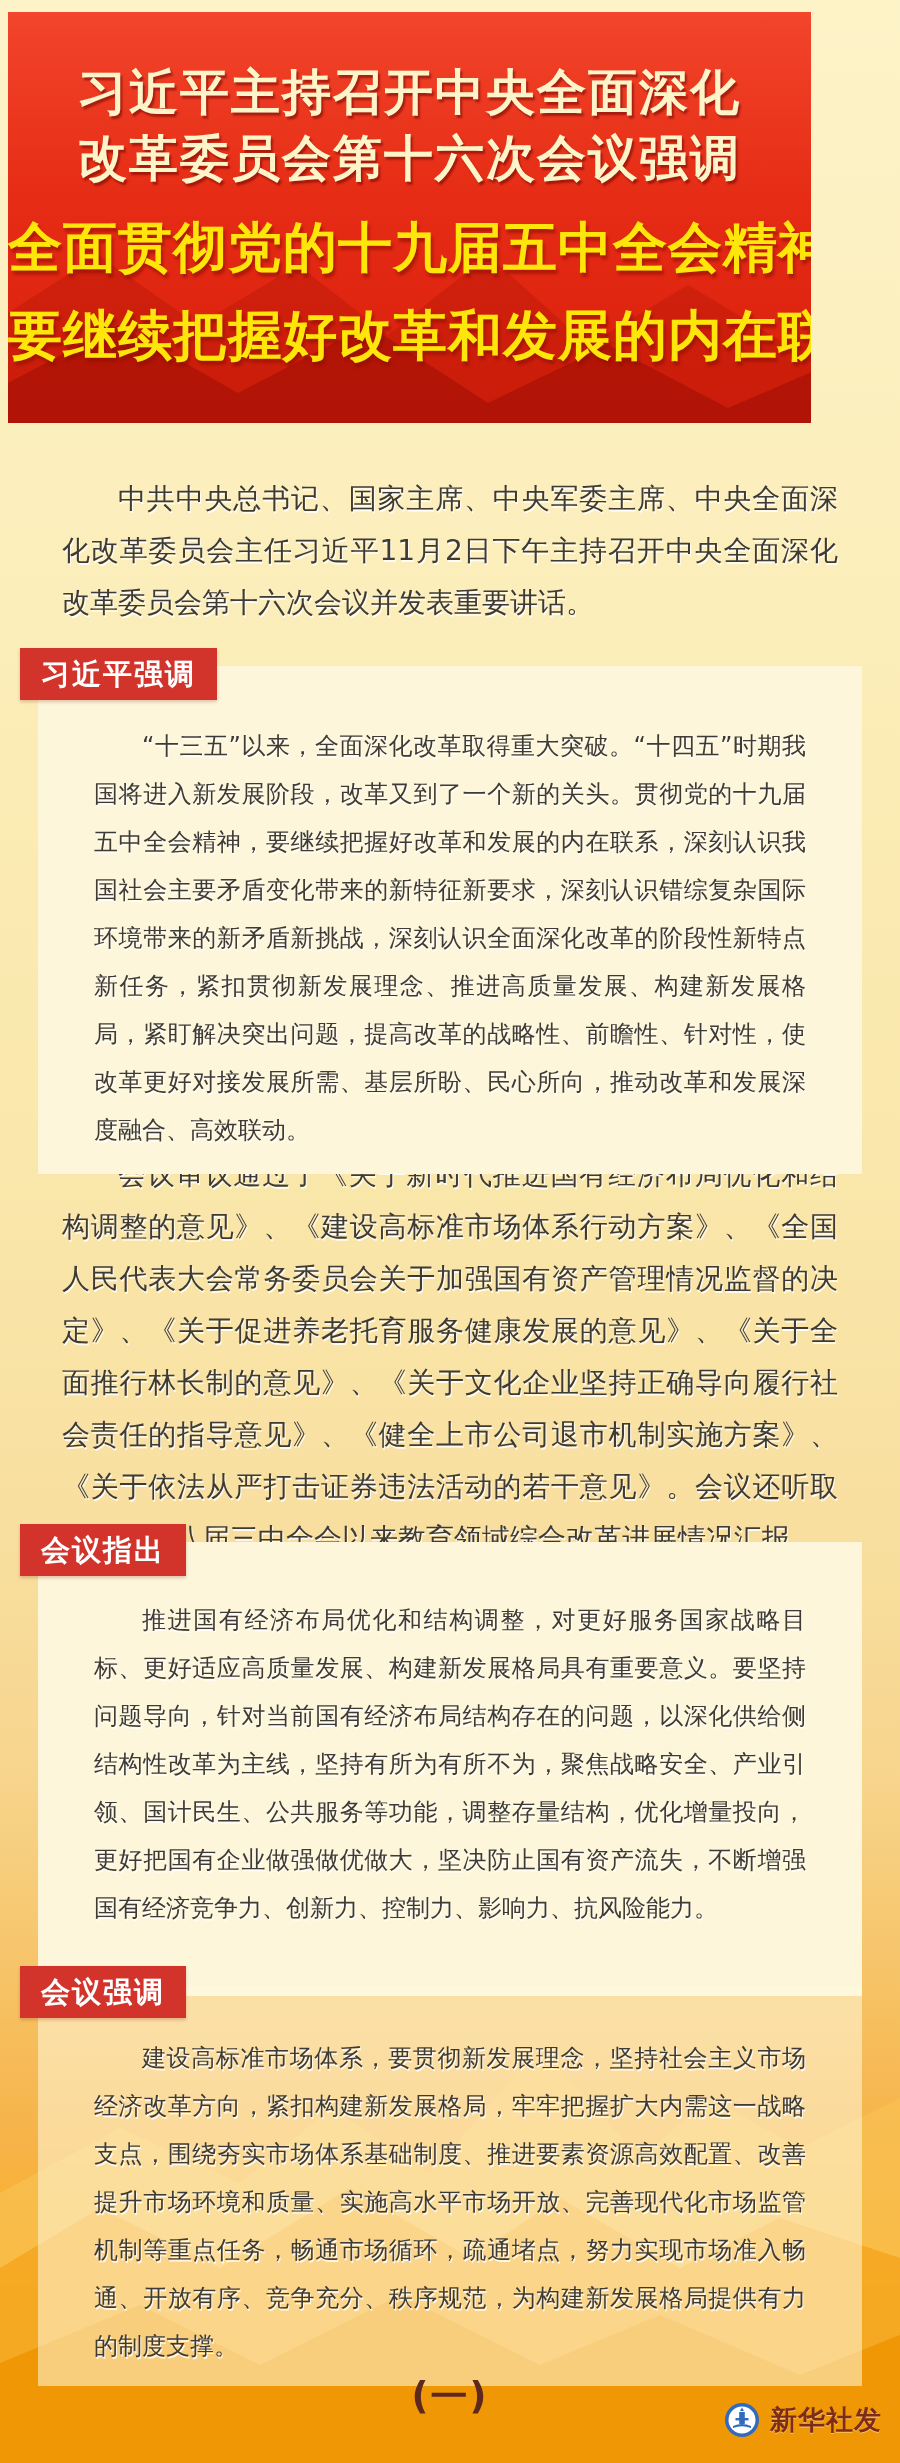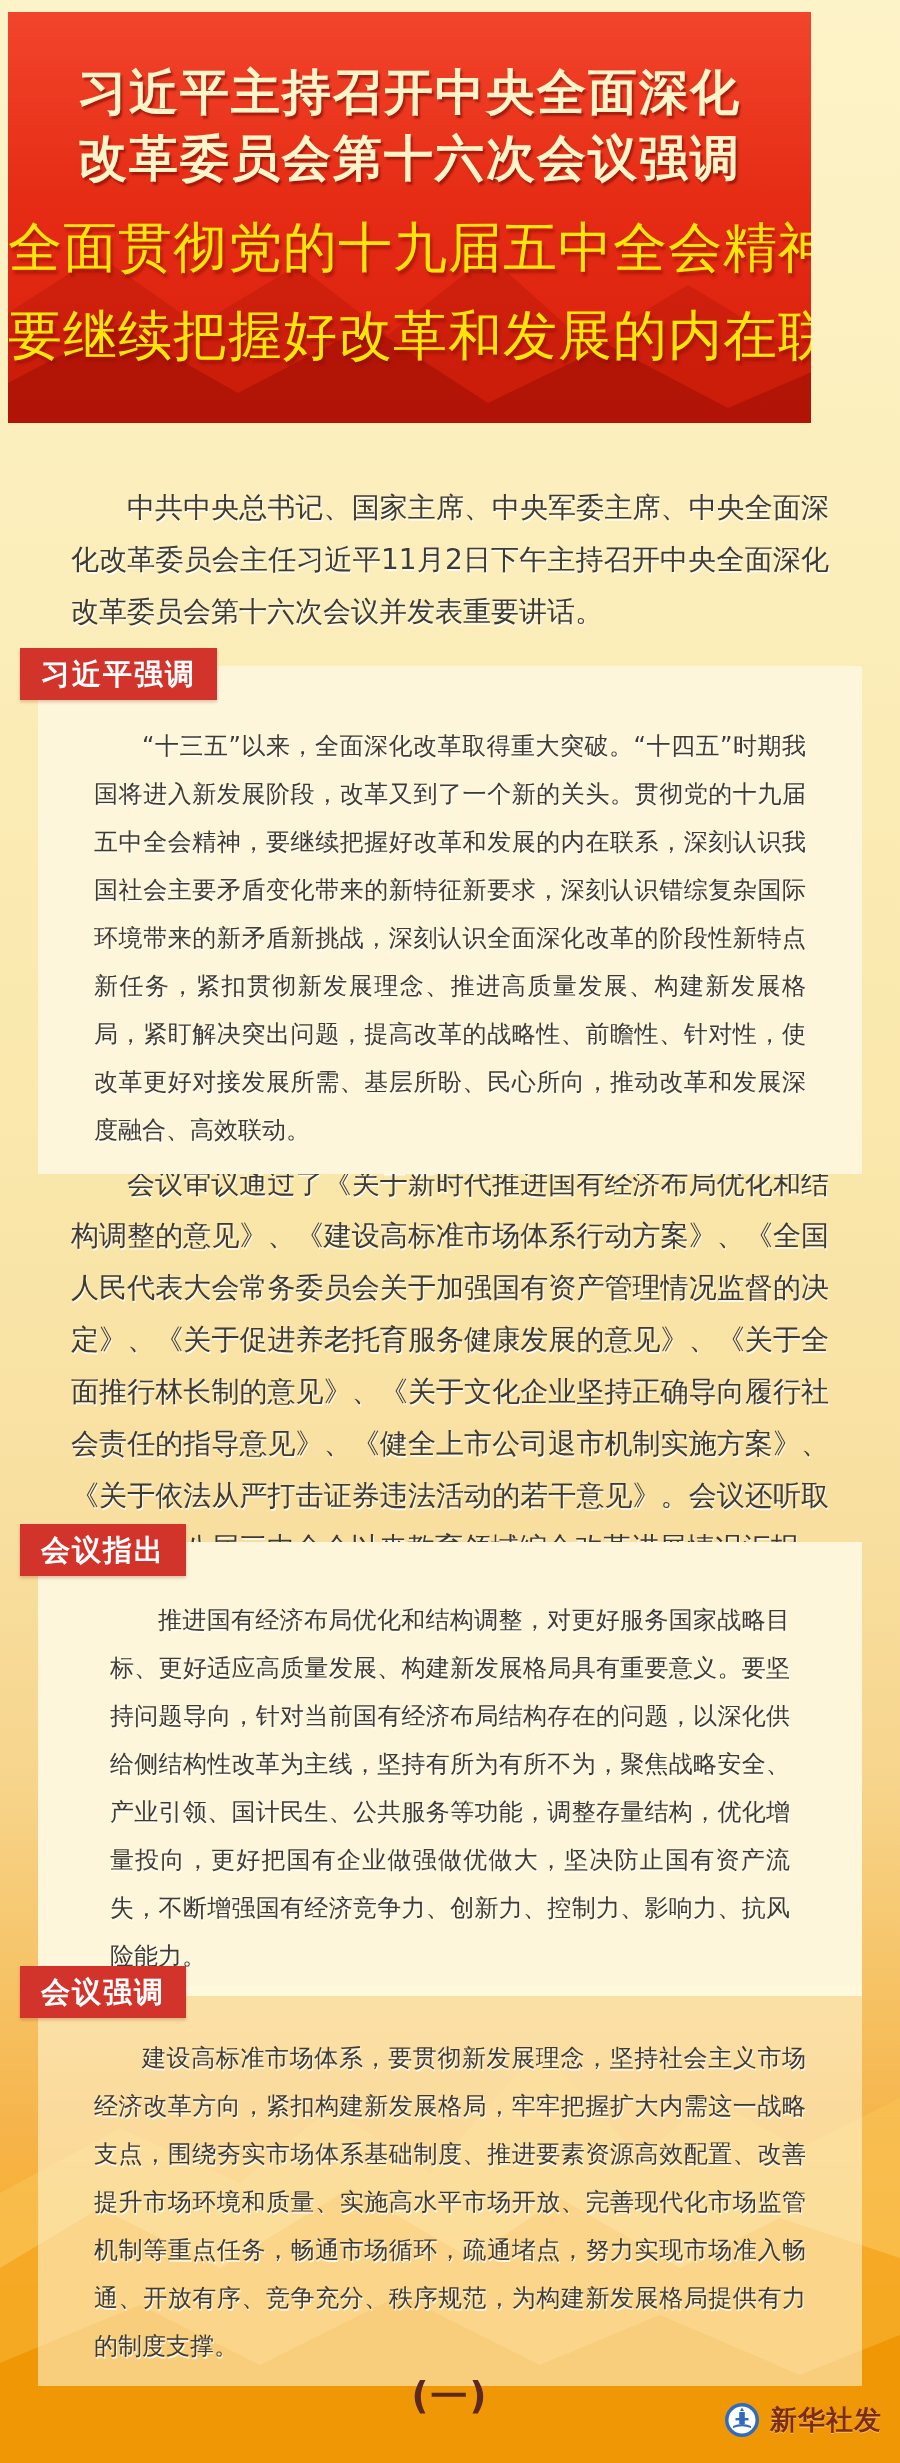--- a/index.html
+++ b/index.html
@@ -23,52 +23,52 @@
   }
   .banner-mountains{position:absolute;left:0;bottom:0;width:884px;height:230px;}
   .title-wrap{position:relative;z-index:2;padding-top:48px;text-align:center;}
   .title-line{
     font-size:49px;font-weight:bold;line-height:66px;
     color:#fdf5c9;letter-spacing:2px;
     text-shadow:2px 3px 2px rgba(110,8,0,.55);
     white-space:nowrap;
   }
   .title-sub{
-    font-size:54px;font-weight:normal;line-height:88px;
+    font-size:54px;font-weight:bold;line-height:88px;
     color:#ffe60a;letter-spacing:1px;margin-top:12px;
     text-shadow:2px 4px 3px rgba(140,15,0,.6);
     white-space:nowrap;
   }
   
   .para{
     position:absolute;left:55px;right:55px;
     font-size:28px;line-height:52px;color:#3f3b33;
     text-align:justify;text-indent:2em;
     text-shadow:1px 2px 0 rgba(255,255,255,.85);
-    margin:16px;
+    margin:7px;
   }
   .badge{
     position:absolute;left:20px;z-index:3;
     background:#d2342b;color:#ffffff;
     font-size:29px;font-weight:bold;letter-spacing:2px;
     padding:9px 21px;line-height:34px;
     box-shadow:0 2px 3px rgba(140,40,20,.25);
   }
   .card{
     position:absolute;left:38px;right:38px;z-index:1;
     background:#fdf6da;
   }
   .card .card-text{
     font-size:24px;line-height:48px;color:#3f3b33;
     text-align:justify;text-indent:2em;
     text-shadow:1px 2px 0 rgba(255,255,255,.85);
     margin:0;
   }
   #card-1{top:666px;height:452px;padding:56px 56px 0;}
-  #card-2{top:1542px;height:400px;padding:54px 72px 0;}
+  #card-2{top:1542px;height:400px;padding:54px 56px 0;}
   #card-3{top:1986px;height:352px;padding:48px 56px 0;background:rgba(255,249,223,.55);}
   #badge-1{top:648px;}
   #badge-2{top:1524px;}
   #badge-3{top:1966px;}
   #para-intro{top:466px;}
   #para-decisions{top:1142px;}
   
   .footer-number{
     position:absolute;left:0;right:0;top:2372px;
     text-align:center;font-size:37px;font-weight:bold;

